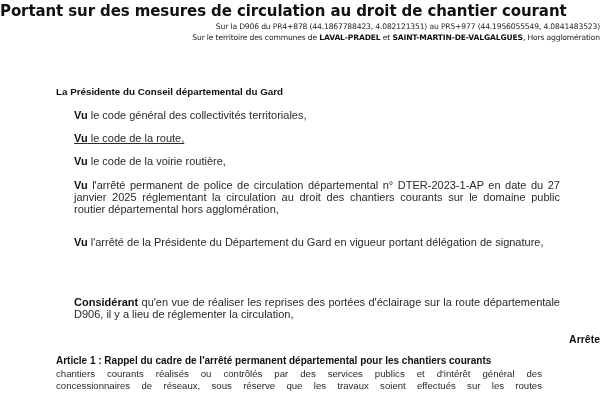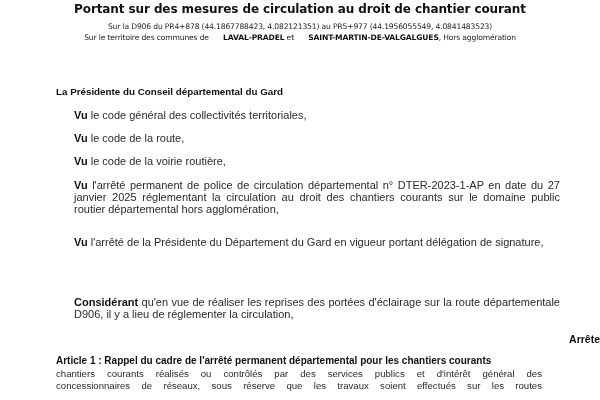--- a/index.html
+++ b/index.html
@@ -17,38 +17,38 @@
   }
   .page {
     position: absolute;
     left: 0; top: 0;
     width: 600px; height: 400px;
   }
   .title {
     position: absolute;
     top: 2px;
     left: 0; right: 0;
-    text-align: center;
+    text-align: left;
     font-family: "DejaVu Sans", sans-serif;
     font-weight: bold;
-    font-size: 12px;
+    font-size: 15px;
     letter-spacing: -0.1px;
     color: #111;
   }
   .sub {
     position: absolute;
     left: 0; right: 0;
-    text-align: center;
+    text-align: right;
     font-family: "DejaVu Sans", sans-serif;
     font-size: 7.6px;
     letter-spacing: -0.15px;
     color: #222;
     white-space: nowrap;
   }
-  .sub b { font-weight: bold; color: #111; margin-left: 12px; }
+  .sub b { font-weight: bold; color: #111; }
   .sub1 { top: 22px; }
   .sub2 { top: 32.5px; }
   .sub3 { top: 43px; }
 
   .p {
     position: absolute;
     left: 74px;
     width: 486px;
     font-size: 11px;
     line-height: 12px;
@@ -114,21 +114,21 @@
     <span>Sur le territoire des communes de </span><b>LAVAL-PRADEL</b><span> et </span><b>SAINT-MARTIN-DE-VALGALGUES</b><span>, Hors agglomération</span>
   </div>
 
 
   <div class="heading-main">La Présidente du Conseil départemental du Gard</div>
 
   <div class="p" style="top:109px;">
     <b>Vu</b><span> le code général des collectivités territoriales,</span>
   </div>
 
-  <div class="p" style="top:132px;">
+  <div class="p" style="top:132px;text-decoration:underline;">
     <b>Vu</b><span> le code de la route,</span>
   </div>
 
   <div class="p" style="top:155px;">
     <b>Vu</b><span> le code de la voirie routière,</span>
   </div>
 
   <div class="p" style="top:179px;">
     <b>Vu</b><span> l'arrêté permanent de police de circulation départemental n° DTER-2023-1-AP en date du 27 janvier 2025 réglementant la circulation au droit des chantiers courants sur le domaine public routier départemental hors agglomération,</span>
   </div>

